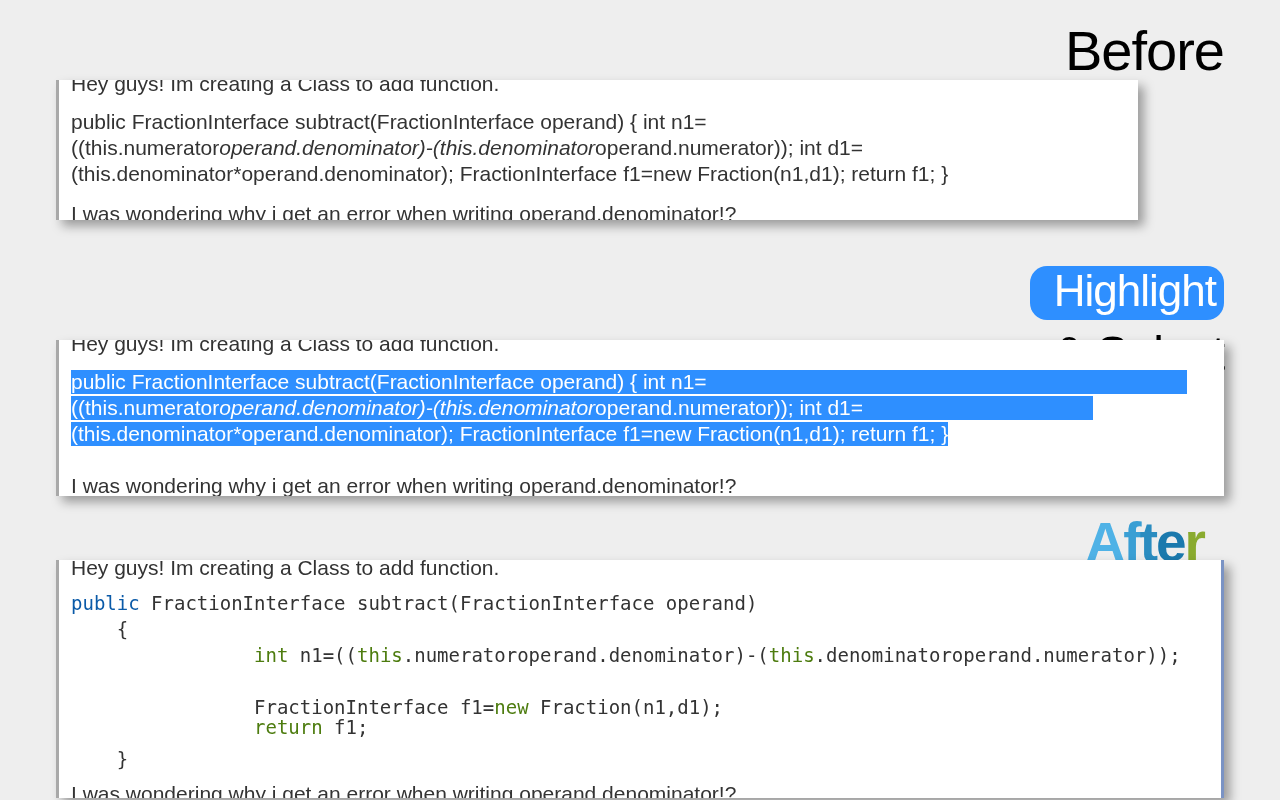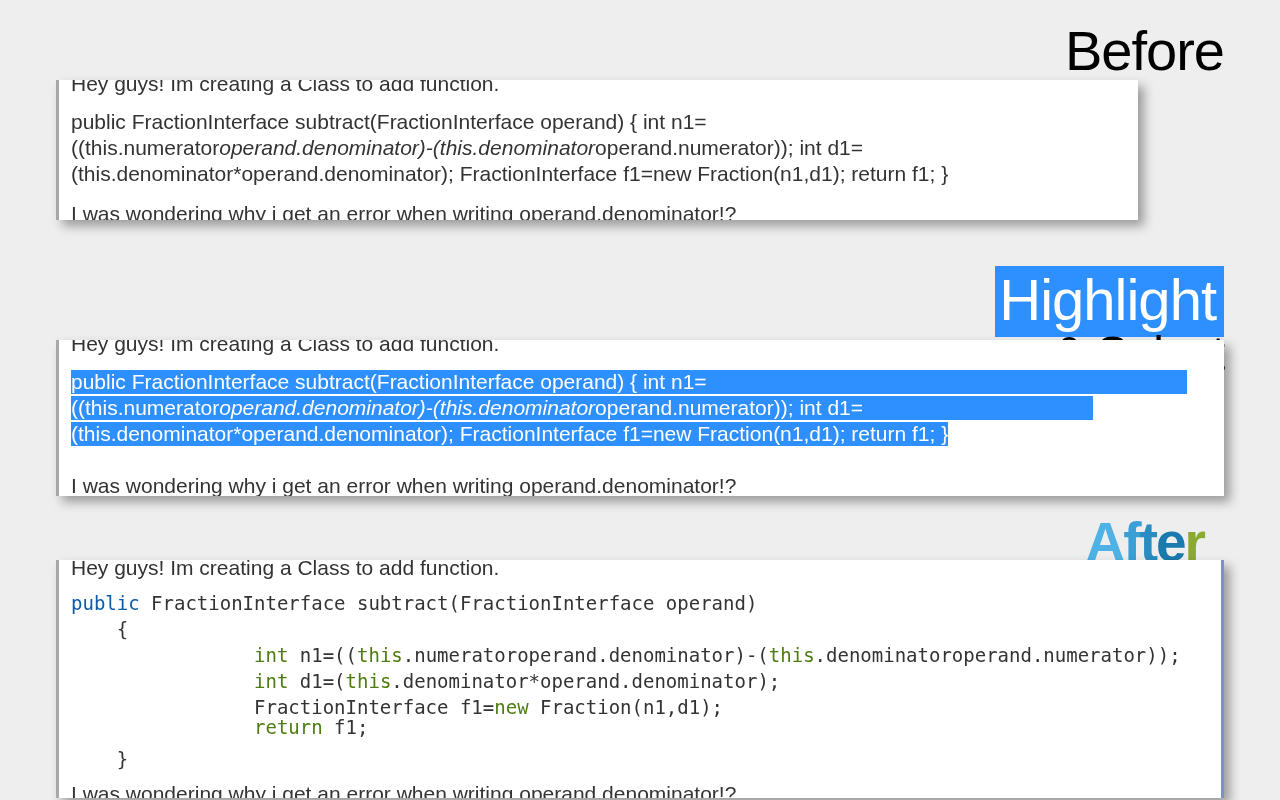--- a/index.html
+++ b/index.html
@@ -69,24 +69,25 @@
     font-weight: 400;
     letter-spacing: -1px;
   }
   #lbl-before {
     right: 56px; top: 18px;
     font-size: 56px; color: #000000;
     font-stretch: condensed;
   }
   #lbl-highlight {
     right: 56px; top: 266px;
-    font-size: 58px;
+    font-size: 44px;
     color: #ffffff;
     background: #2e8fff;
-    padding: 0 8px 4px 4px;
+    padding: 0 8px 4px 24px;
+    border-radius: 17px;
   }
   #lbl-and-select {
     right: 56px; top: 326px;
     font-size: 48px; color: #000000;
   }
   #lbl-after {
     right: 76px; top: 510px;
     font-family: "Arial Black", Arial, sans-serif;
     font-weight: 900;
     font-size: 55px;
@@ -134,19 +135,18 @@
 <div id="lbl-after" class="label">
   <span class="c1">A</span><span class="c2">f</span><span class="c3">t</span><span class="c4">e</span><span class="c5">r</span>
 </div>
 
 <div id="panel3" class="panel">
   <div class="tl cut-top prose" style="left:12px; top:-4px;">Hey guys! Im creating a Class to add function.</div>
 
   <div class="fmt" style="top:32px;"><span class="kw">public</span><span> FractionInterface subtract(FractionInterface operand)</span></div>
   <div class="fmt" style="top:58px;">    {</div>
   <div class="fmt" style="top:84px;"><span>                </span><span class="kw2">int</span><span> n1=((</span><span class="kw2">this</span><span>.numeratoroperand.denominator)-(</span><span class="kw2">this</span><span>.denominatoroperand.numerator));</span></div>
-  <div class="fmt" style="top:110px;"><span>                </span><span class="kw2">int</span><span> d1=(</span><span class="kw2">this</span><span>.denominator*operand.denominator);</span></div>
   <div class="fmt" style="top:136px;"><span>                FractionInterface f1=</span><span class="kw2">new</span><span> Fraction(n1,d1);</span></div>
   <div class="fmt" style="top:156px;"><span>                </span><span class="kw2">return</span><span> f1;</span></div>
   <div class="fmt" style="top:188px;">    }</div>
 
   <div class="tl prose cut-bot" style="left:12px; top:222px;">I was wondering why i get an error when writing operand.denominator!?</div>
 </div>
 
 </body></html>

